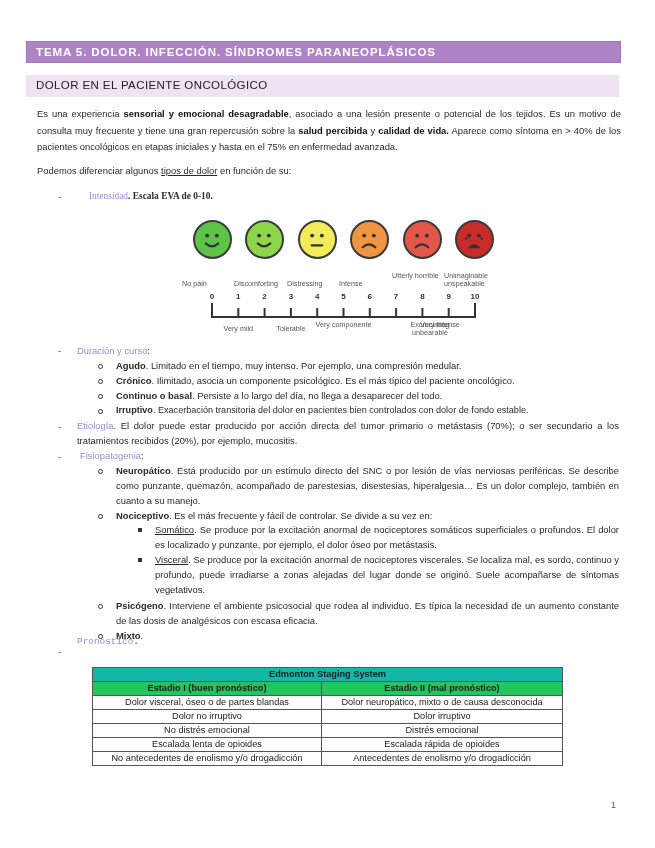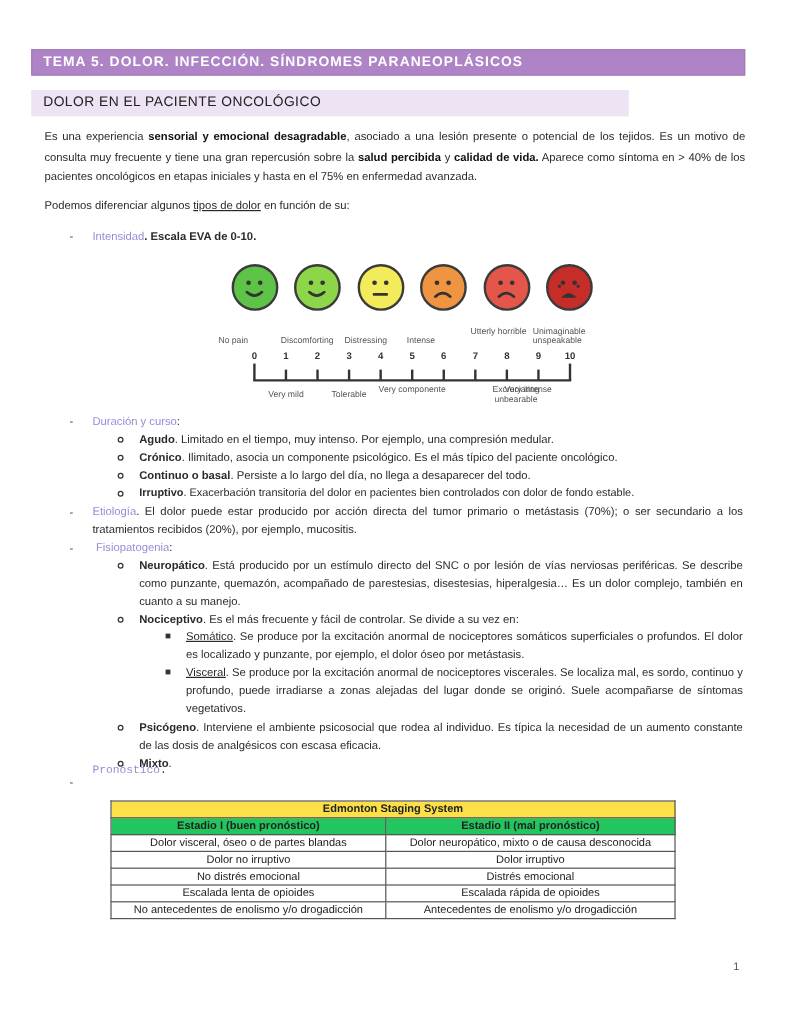--- a/index.html
+++ b/index.html
@@ -3,41 +3,41 @@
 <meta charset="utf-8">
 <style>
   html, body { margin:0; padding:0; background:#ffffff; }
   body { width:655px; height:848px; position:relative; overflow:hidden;
          font-family:"Liberation Sans", sans-serif; color:#1f1f1f; }
   .abs { position:absolute; }
   .title-bar { left:26px; top:41px; width:595px; height:22px; background:#ae84c6;
                box-sizing:border-box; border:1px solid #a278bb; }
   .title-bar span { position:absolute; left:9px; top:4px; font-size:11.5px; font-weight:bold;
                     color:#ffffff; letter-spacing:0.9px; }
-  .sub-bar { left:26px; top:75px; width:498px; height:22px; background:#ede3f3; }
+  .sub-bar { left:26px; top:75px; width:593px; height:22px; background:#ede3f3; }
   .sub-bar span { position:absolute; left:10px; top:4px; font-size:11.5px; color:#222;
                   letter-spacing:0.4px; }
   .para { left:37px; width:584px; font-size:9.4px; line-height:16.5px; color:#2a2a2a; }
   .para b { color:#111; }
   .u { text-decoration:underline; }
   .lav { color:#9b8ad6; }
   .dash { position:absolute; font-size:9.4px; color:#444; }
   .line { position:absolute; font-size:9.4px; line-height:15px; color:#2a2a2a; white-space:nowrap; }
   .wrap { position:absolute; font-size:9.4px; line-height:15px; color:#2a2a2a; text-align:justify; }
   .bul-o { position:absolute; width:5px; height:5px; border:1.2px solid #333; border-radius:50%; box-sizing:border-box; }
   .bul-sq { position:absolute; width:4px; height:4px; background:#333; }
   
   .face { position:absolute; width:39px; height:39px; border-radius:50%; border:2.5px solid #3b3b3b; box-sizing:border-box; }
   .face-lbl { position:absolute; font-size:7.2px; color:#555; text-align:left; line-height:8px; width:60px; }
   .tick-num { position:absolute; font-size:8px; font-weight:bold; color:#333; width:14px; text-align:center; }
   .bot-lbl { position:absolute; font-size:7.2px; color:#555; text-align:center; line-height:8px; width:60px; }
   
   table.edm { position:absolute; left:92px; top:667px; width:471px; border-collapse:collapse; font-size:9.2px; }
   table.edm td, table.edm th { border:1px solid #555; text-align:center; padding:0; height:13px; line-height:13px; color:#222; }
-  table.edm th.cap { background:#fde047; font-weight:bold; }
+  table.edm th.cap { background:#14b8a6; font-weight:bold; }
   table.edm th.col { font-weight:bold; background:#22c55e; }
   .pagenum { left:611px; top:800px; font-size:9px; color:#555; }
 </style>
 </head>
 <body>
 
 <div class="abs title-bar">
   <span>TEMA 5. DOLOR. INFECCIÓN. SÍNDROMES PARANEOPLÁSICOS</span>
 </div>
 <div class="abs sub-bar">
@@ -45,21 +45,21 @@
 </div>
 
 <div class="abs para" style="top:106px;text-align:justify;">
   <span>Es una experiencia </span><b>sensorial y emocional desagradable</b><span>, asociado a una lesión presente o potencial de los tejidos. Es un motivo de consulta muy frecuente y tiene una gran repercusión sobre la </span><b>salud percibida</b><span> y </span><b>calidad de vida.</b><span> Aparece como síntoma en &gt; 40% de los pacientes oncológicos en etapas iniciales y hasta en el 75% en enfermedad avanzada.</span>
 </div>
 <div class="abs para" style="top:163px;">
   <span>Podemos diferenciar algunos </span><span class="u">tipos de dolor</span><span> en función de su:</span>
 </div>
 
 <span class="dash" style="left:58px;top:191px;">-</span>
-<div class="line" style="left:77px;top:189px;">
+<div class="line" style="left:89px;top:189px;font-family:Liberation Serif, serif;">
   <span class="lav">Intensidad</span><b>. Escala EVA de 0-10.</b>
 </div>
 
 <div id="pain-scale" class="abs" style="left:0;top:0;">
     <div class="face" style="left: 193px; top: 220px; background: rgb(94, 196, 71);">
       <svg width="34" height="34" viewBox="0 0 35 35" style="position:absolute;left:0;top:0">
         <circle cx="12.5" cy="14" r="2" fill="#333"></circle>
         <circle cx="22.5" cy="14" r="2" fill="#333"></circle>
         <path d="M11 22 Q17.5 28 24 22" stroke="#333" stroke-width="2.2" fill="none" stroke-linecap="round"></path>
       </svg>

